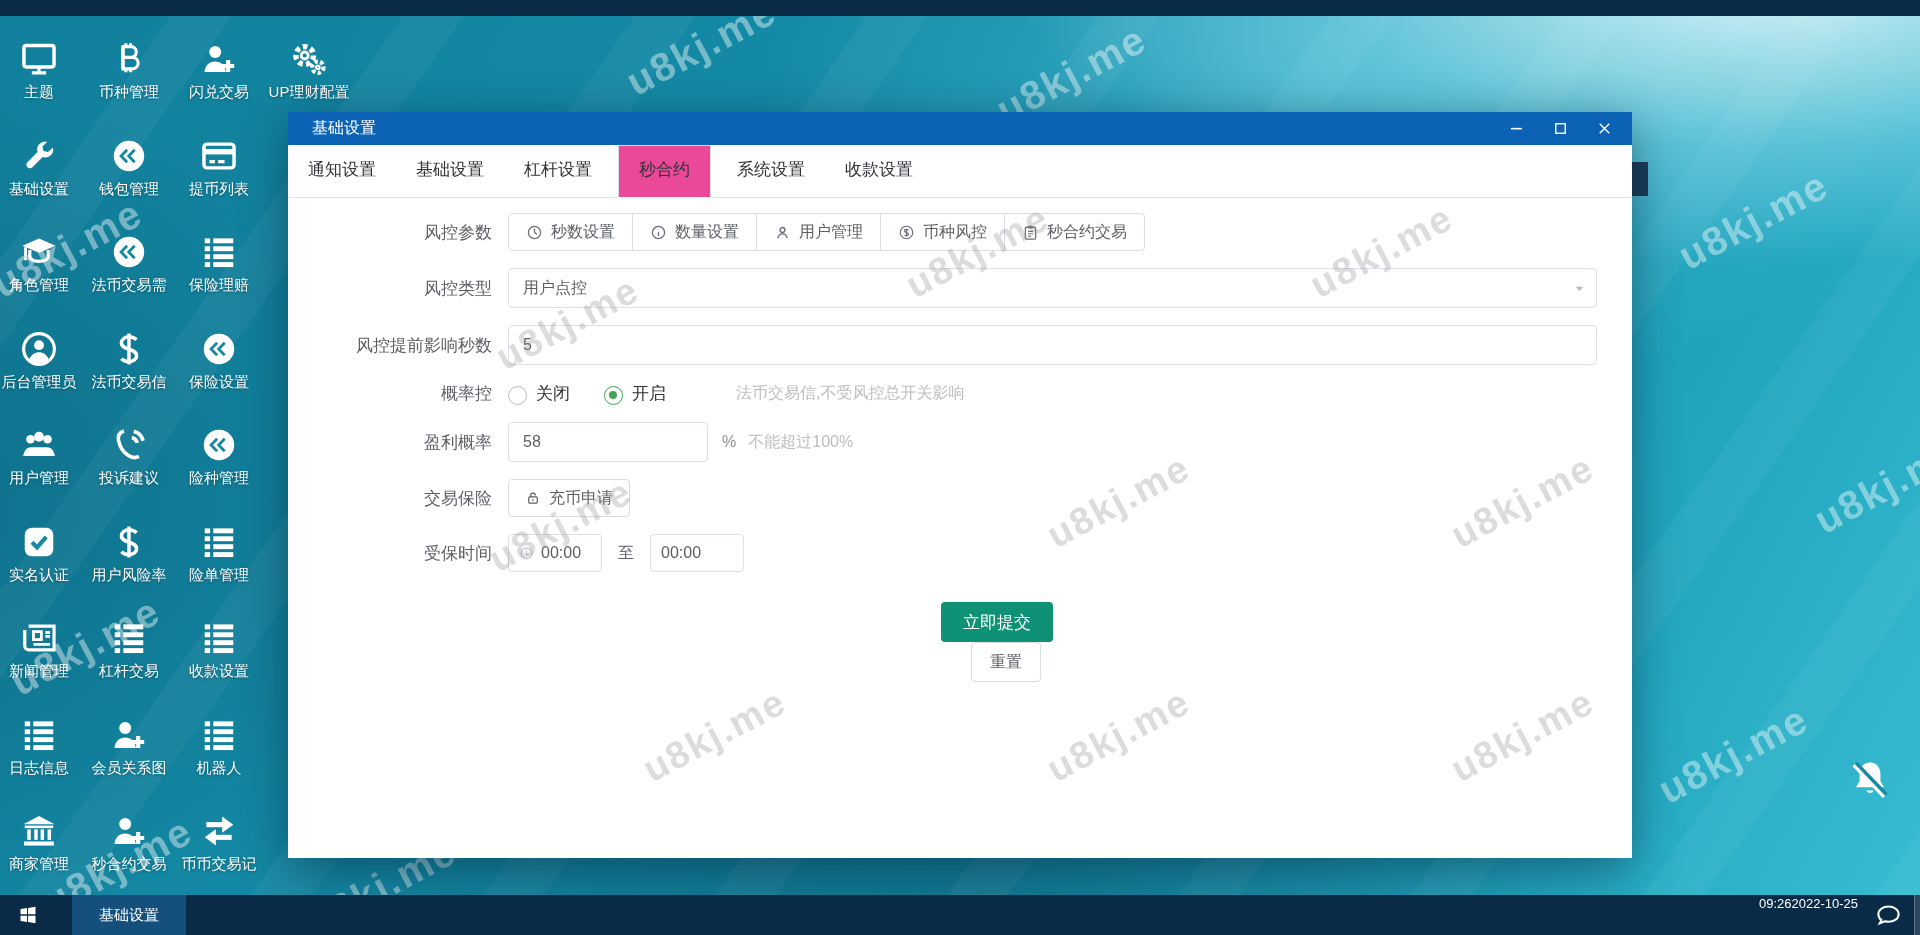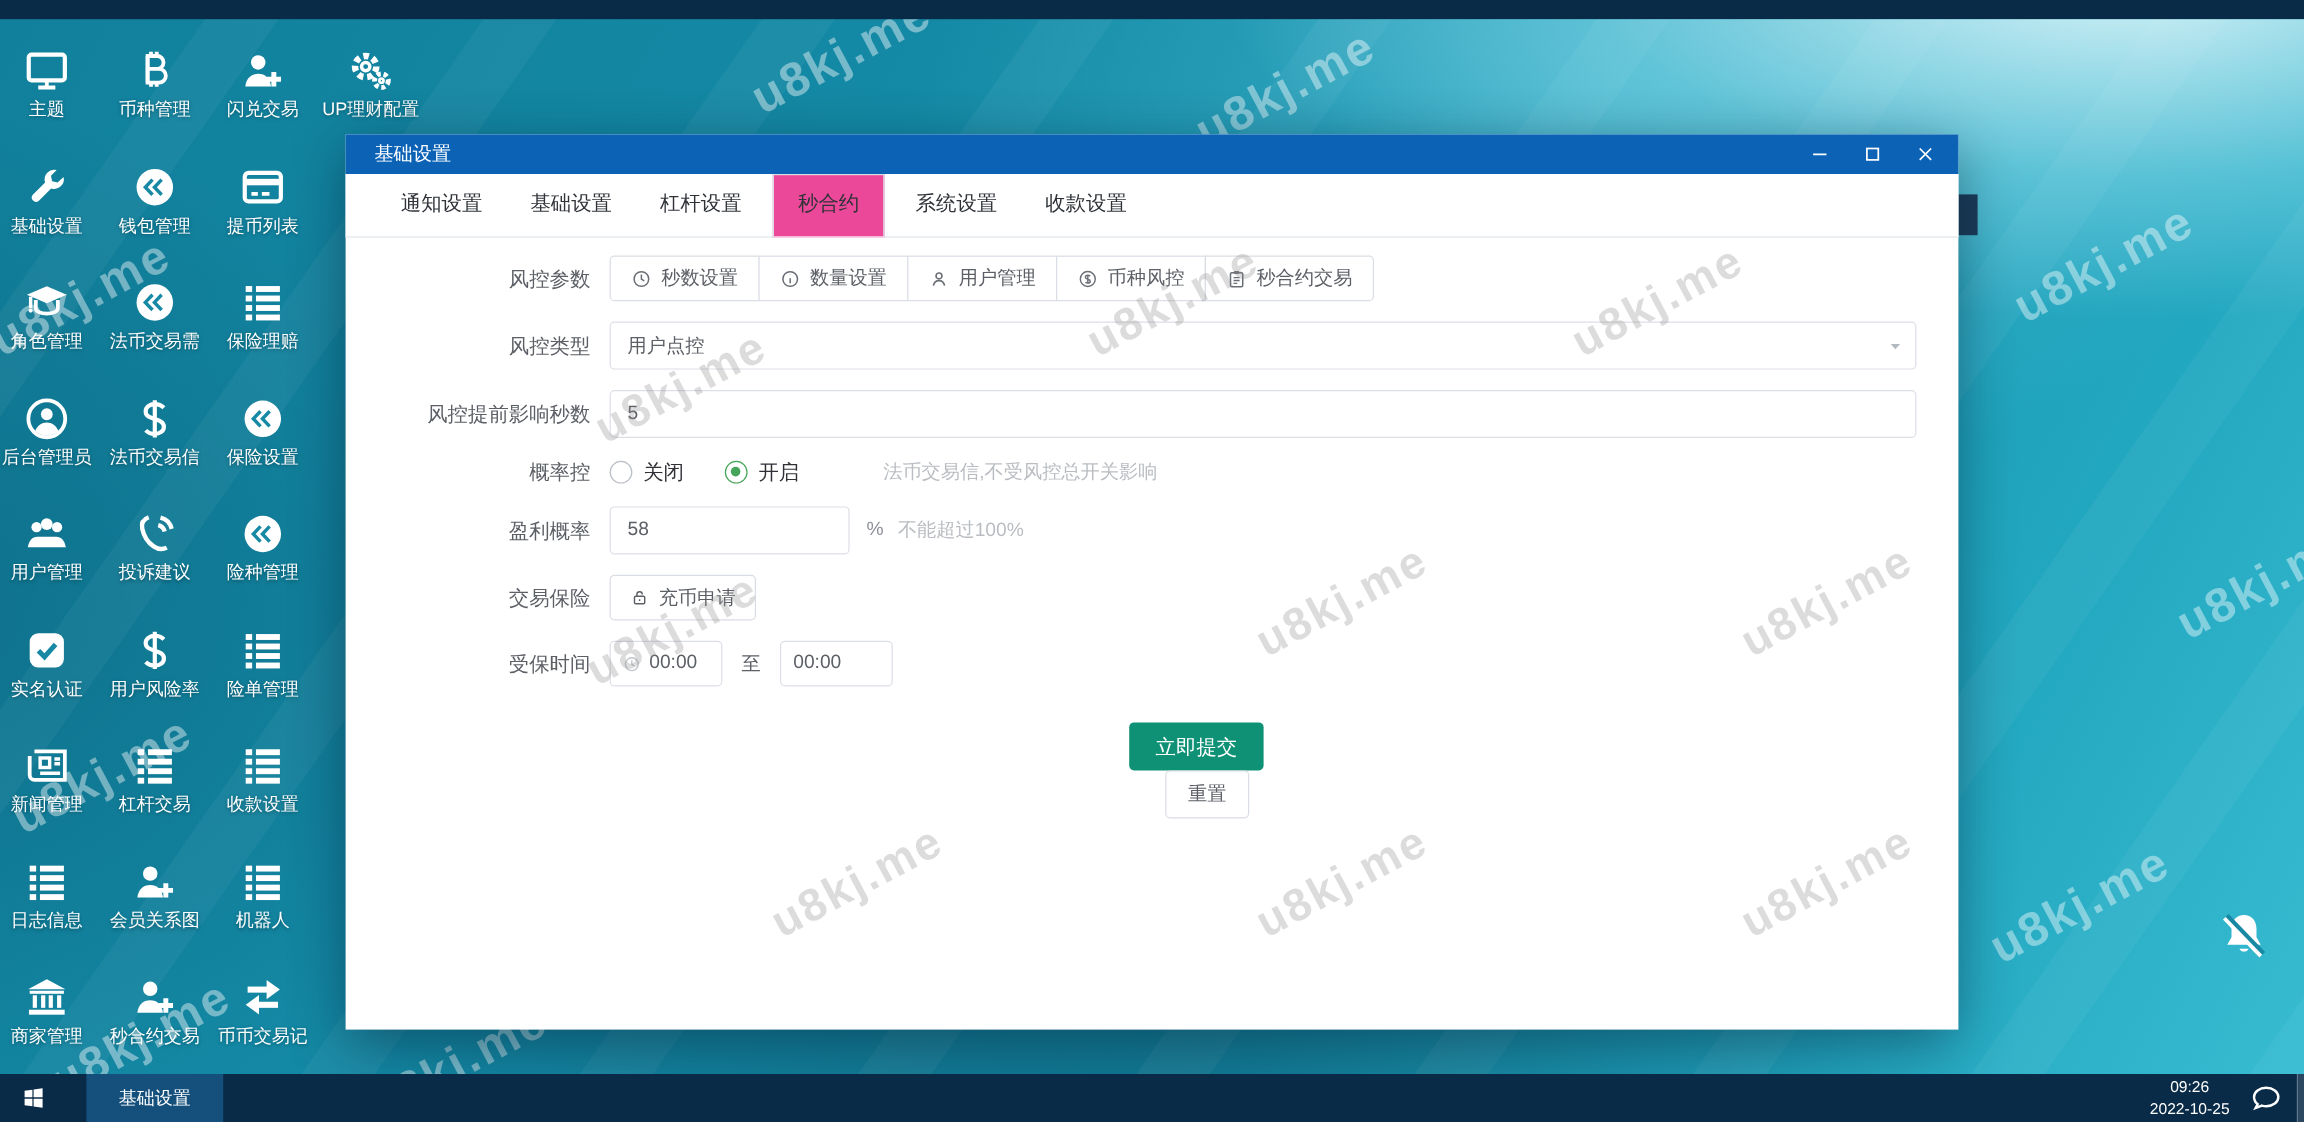--- a/index.html
+++ b/index.html
@@ -37,21 +37,21 @@
 
   
   .window { position:absolute; left:288px; top:96px; width:1344px; height:746px; background:#fff;
     box-shadow:0 12px 44px rgba(0,20,40,.45); z-index:5; }
   .titlebar { height:33px; background:#0c63b6; display:flex; align-items:center; color:#fff; }
   .titlebar .ttl { font-size:16px; padding-left:24px; flex:1; }
   .wctl { display:flex; padding-right:6px; }
   .wctl span { width:44px; height:33px; display:flex; align-items:center; justify-content:center; color:#fff; cursor:default; }
   .wctl .i { width:19px; height:19px; }
 
-  .tabbar { display:flex; align-items:flex-end; height:53px; border-bottom:1px solid #e2e6ec; padding-left:26px; background:#fff; }
+  .tabbar { display:flex; align-items:flex-end; height:53px; border-bottom:1px solid #e2e6ec; background:#fff; }
   .tab { padding:0 14px 16px; margin:0 6px; font-size:17px; color:#2f3338; cursor:default; }
   .tab.active { border:1px solid #d9dde4; border-bottom:1px solid #fff; margin-bottom:-1px; padding:12px 20px 16px; background:#ec4899; }
 
   .form { padding-top:15px; }
   .frow { display:flex; align-items:center; margin-bottom:17px; }
   .flabel { width:220px; flex:none; text-align:right; padding-right:16px; font-size:17px; color:#5c6066; }
 
   .btn-group { display:flex; }
   .bg-btn { height:38px; border:1px solid #d9dde4; background:#fff; color:#5c6066; font-size:16px;
     padding:0 17px; display:inline-flex; align-items:center; gap:8px; margin-left:-1px; cursor:pointer; }
@@ -60,21 +60,21 @@
   .bg-btn .i { width:17px; height:17px; color:#6a6e76; }
 
   .select { width:1089px; height:40px; border:1px solid #dcdfe6; border-radius:4px; position:relative;
     display:flex; align-items:center; padding:0 34px 0 14px; font-size:16px; color:#5c6066; background:#fff; }
   .select .caret { position:absolute; right:8px; top:11px; width:17px; height:17px; color:#b4b8bf; }
 
   .ipt { width:1089px; height:40px; border:1px solid #dcdfe6; border-radius:4px; padding:0 14px;
     font-size:16px; color:#5c6066; font-family:inherit; background:#fff; outline:none; }
   .ipt.short { width:200px; }
 
-  .radio { display:inline-flex; align-items:center; gap:9px; margin-right:34px; font-size:17px; color:#303136; cursor:pointer; }
+  .radio { display:inline-flex; align-items:flex-end; gap:9px; margin-right:34px; font-size:17px; color:#303136; cursor:pointer; }
   .rdot { width:19px; height:19px; border:1.5px solid #b9bdc5; border-radius:50%; position:relative; background:#fff; }
   .radio.checked .rdot { border-color:#43a45a; }
   .radio.checked .rdot::after { content:""; position:absolute; left:4px; top:4px; width:8px; height:8px;
     border-radius:50%; background:#43a45a; }
 
   .hint { font-size:16px; color:#b9bdc2; }
   .unit { font-size:16px; color:#8d9199; margin-left:14px; margin-right:12px; }
 
   .lite-btn { height:38px; border:1px solid #d9dde4; border-radius:4px; background:#fff; color:#5c6066;
     font-size:16px; padding:0 16px; display:inline-flex; align-items:center; gap:8px; cursor:pointer; }
@@ -91,22 +91,22 @@
   .btn-plain { height:40px; background:#fff; color:#5c6066; border:1px solid #d9dde4; border-radius:4px;
     font-size:16px; padding:0 18px; cursor:pointer; font-family:inherit; }
 
   
   .taskbar { position:absolute; left:0; bottom:0; width:1920px; height:40px; background:#0a2b47;
     display:flex; align-items:center; z-index:10; }
   .start { width:56px; height:40px; display:flex; align-items:center; justify-content:center; color:#fff; cursor:pointer; }
   .start .i { width:20px; height:20px; }
   .task-item { margin-left:16px; width:114px; height:40px; background:#15507d; color:#fff; font-size:15px;
     display:flex; align-items:center; justify-content:center; cursor:pointer; }
-  .tray { position:absolute; right:62px; top:0; height:40px; display:flex; flex-direction:column;
-    justify-content:center; text-align:center; color:#fff; font-size:13px; line-height:1.35; }
+  .tray { position:absolute; right:62px; top:0; height:40px; display:flex; flex-direction:row;
+    justify-content:flex-end; text-align:center; color:#fff; font-size:13px; line-height:1.35; }
   .chat { position:absolute; right:18px; top:7px; width:27px; height:27px; color:#fff; cursor:pointer; }
   .edge-strip { position:absolute; right:0; top:0; width:6px; height:40px; background:rgba(255,255,255,.14);
     border-left:1px solid rgba(255,255,255,.25); }
 </style>
 </head>
 <body>
 
 <div class="desktop">
   <div id="desktop-icons">
       <div class="dicon">

